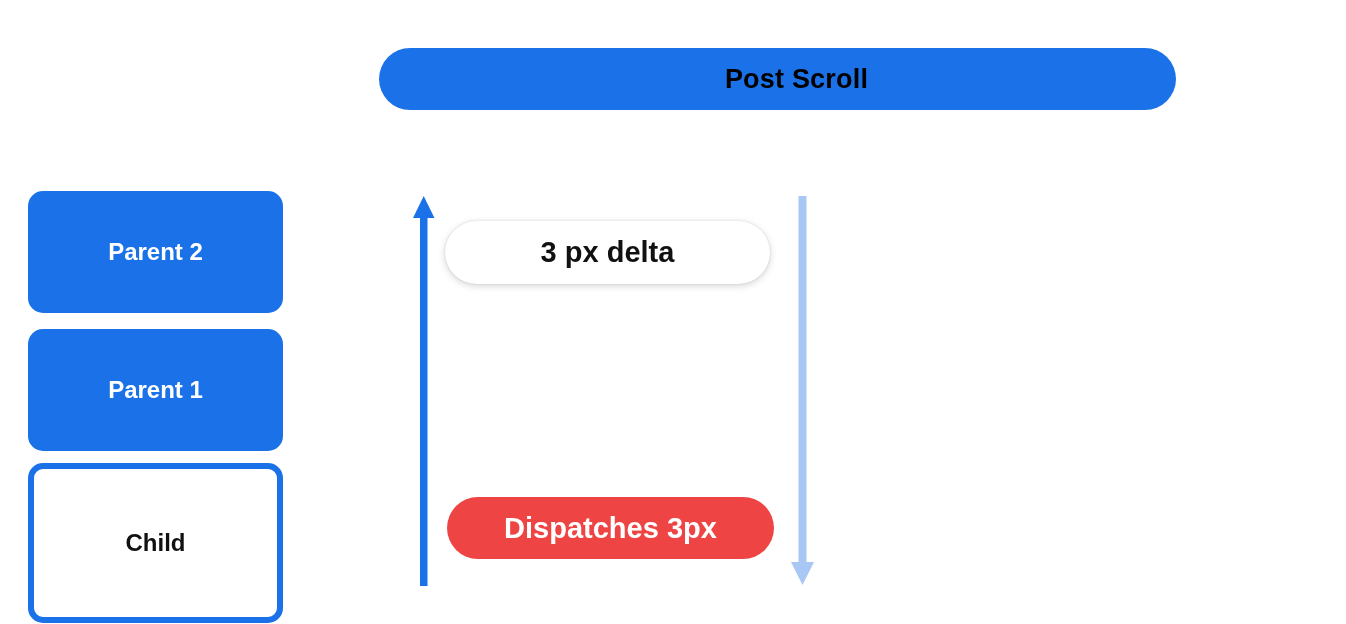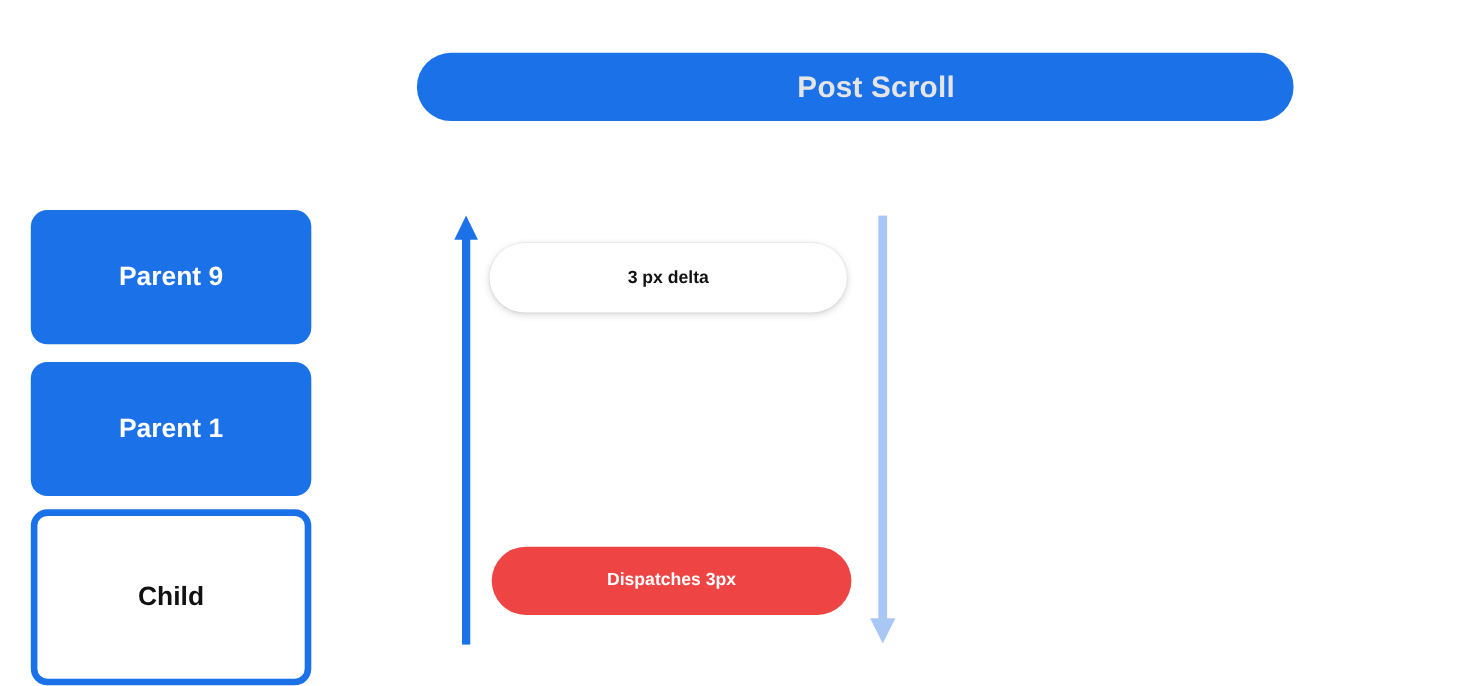--- a/index.html
+++ b/index.html
@@ -29,21 +29,21 @@
     top: 48px;
     width: 797px;
     height: 62px;
     background: #1b72e8;
     border-radius: 31px;
     display: flex;
     align-items: center;
     justify-content: center;
   }
   .header-bar-label {
-    color: #e5e5e5;
+    color: #000000;
     font-size: 27px;
     font-weight: bold;
     letter-spacing: 0.2px;
     line-height: 1;
     margin-left: 38px;
   }
 
   
   .box-stack {
     position: absolute;
@@ -102,21 +102,21 @@
 
   
   .pill {
     position: absolute;
     box-sizing: border-box;
     display: flex;
     align-items: center;
     justify-content: center;
   }
   .pill-label {
-    font-size: 16px;
+    font-size: 29px;
     font-weight: bold;
     line-height: 1;
   }
   .pill-delta {
     left: 445px;
     top: 221px;
     width: 325px;
     height: 63px;
     background: #ffffff;
     border-radius: 32px;
@@ -142,21 +142,21 @@
 
 <div class="canvas">
 
   <div class="header-bar">
     <span class="header-bar-label">Post Scroll</span>
   </div>
 
   <div class="box-stack">
 
     <div class="stack-box box-parent2">
-      <span class="stack-box-label">Parent 9</span>
+      <span class="stack-box-label">Parent 2</span>
     </div>
 
     <div class="stack-box box-parent1">
       <span class="stack-box-label">Parent 1</span>
     </div>
 
     <div class="stack-box box-child">
       <span class="stack-box-label">Child</span>
     </div>
 

